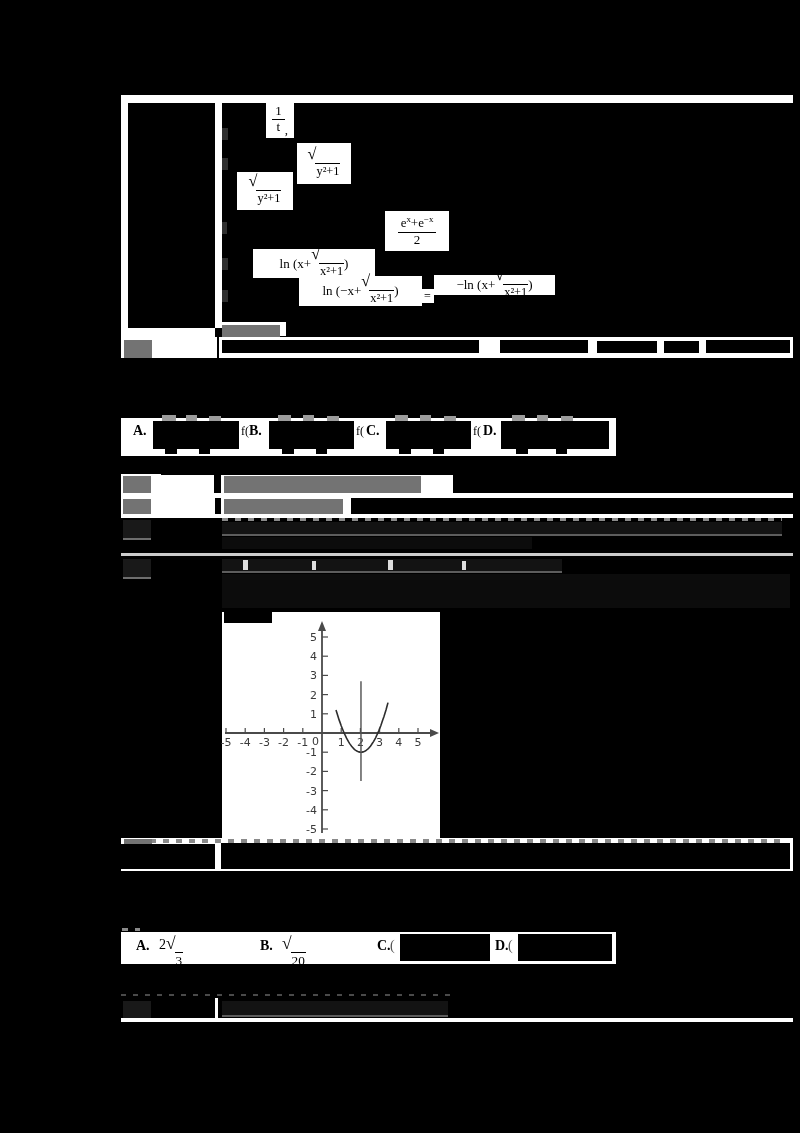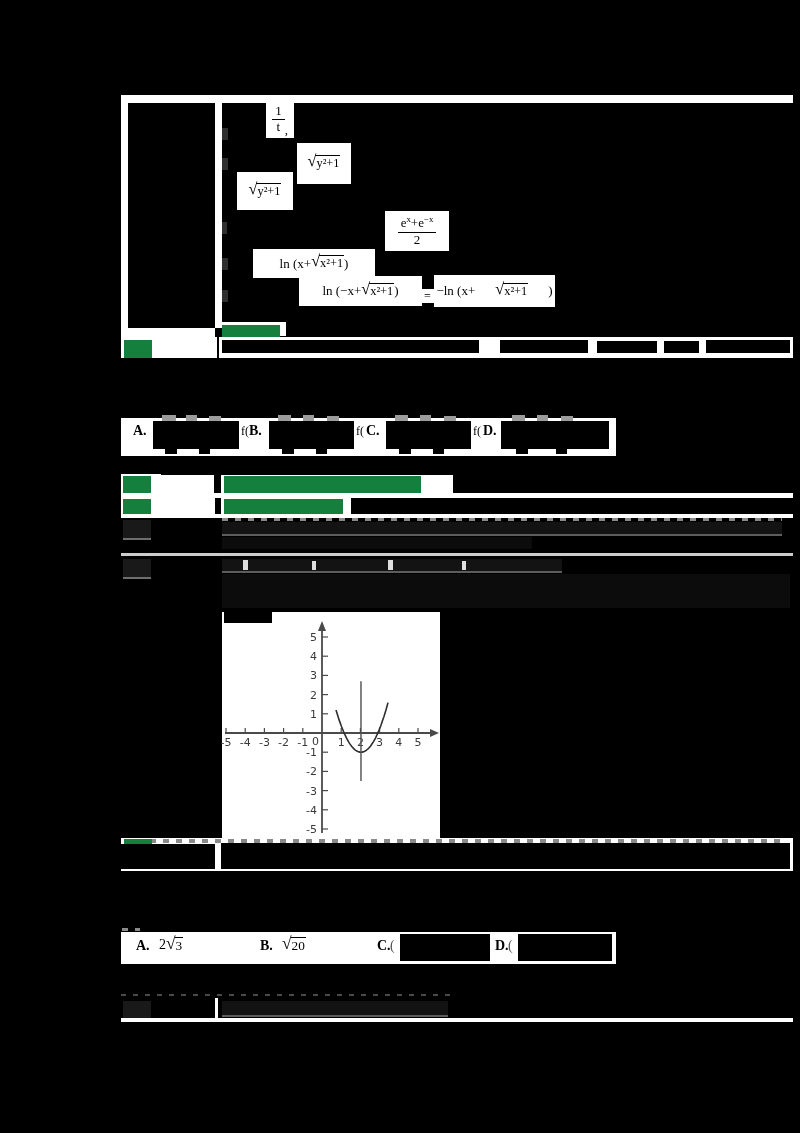--- a/index.html
+++ b/index.html
@@ -8,23 +8,23 @@
   .abs{position:absolute;}
   .wht{position:absolute;background:#fff;}
   .blk{position:absolute;background:#000;}
   .fbox{position:absolute;background:#fff;color:#000;display:flex;align-items:center;
         justify-content:center;font:13px "Liberation Serif",serif;white-space:nowrap;}
   .frac{display:inline-flex;flex-direction:column;align-items:center;line-height:1.15;}
   .fn{border-bottom:1.3px solid #000;padding:0 3px;}
   .fd{padding:0 2px;}
   .rad{display:inline-flex;align-items:flex-start;}
   .rs{font-size:1.25em;line-height:1;margin-right:-1px;transform:translateY(-2px);}
-  .ru{border-top:1.4px solid #000;font-size:.95em;padding:0 1px;line-height:1.25;}
+  .ru{border-top:1.4px solid #000;font-size:.95em;padding:0 1px;line-height:1.25;margin-top:15px;}
   sup{font-size:.68em;}
-  .smear{color:transparent;background:#15803d;padding:0 1px;font:13px "Liberation Serif",serif;}
+  .smear{color:transparent;background:#737373;padding:0 1px;font:13px "Liberation Serif",serif;}
   .ghostL{color:transparent;background:#191919;box-shadow:0 2px 0 0 #6e6e6e;
           padding:0 1px;font:13px "Liberation Serif",serif;}
   .ghostbar{position:absolute;background:#131313;border-bottom:2px solid #5d5d5d;}
   .darkbar{position:absolute;background:#0c0c0c;}
   .dashes{position:absolute;background:repeating-linear-gradient(90deg,#8a8a8a 0 6px,transparent 6px 13px);}
   .dashesdim{position:absolute;background:repeating-linear-gradient(90deg,#4a4a4a 0 5px,transparent 5px 12px);}
   .optletter{position:absolute;color:#000;font:bold 14px "Liberation Serif",serif;}
   .tail{position:absolute;color:#000;font:12px "Liberation Serif",serif;}
   .bump{position:absolute;background:#9c9c9c;}
   .speck{position:absolute;background:#2f2f2f;}
@@ -91,21 +91,21 @@
         <span class="rs">√</span>
         <span class="ru">x²+1</span>
       </span>
       <span>)</span>
   </div>
 
   <div class="fbox" style="left:421px;top:289px;width:13px;height:14px;font-size:12px;">
     <span>=</span>
   </div>
 
-  <div class="fbox" style="left:434px;top:275px;width:121px;height:32px;gap:20px;">
+  <div class="fbox" style="left:434px;top:275px;width:121px;height:20px;">
     <span>−ln (x+</span>
       <span class="rad">
         <span class="rs">√</span>
         <span class="ru">x²+1</span>
       </span>
       <span>)</span>
   </div>
 
   <div class="wht" style="left:222px;top:322px;width:64px;height:14px;">
     <span class="smear" style="font-size:12px;">故选：C．</span>

